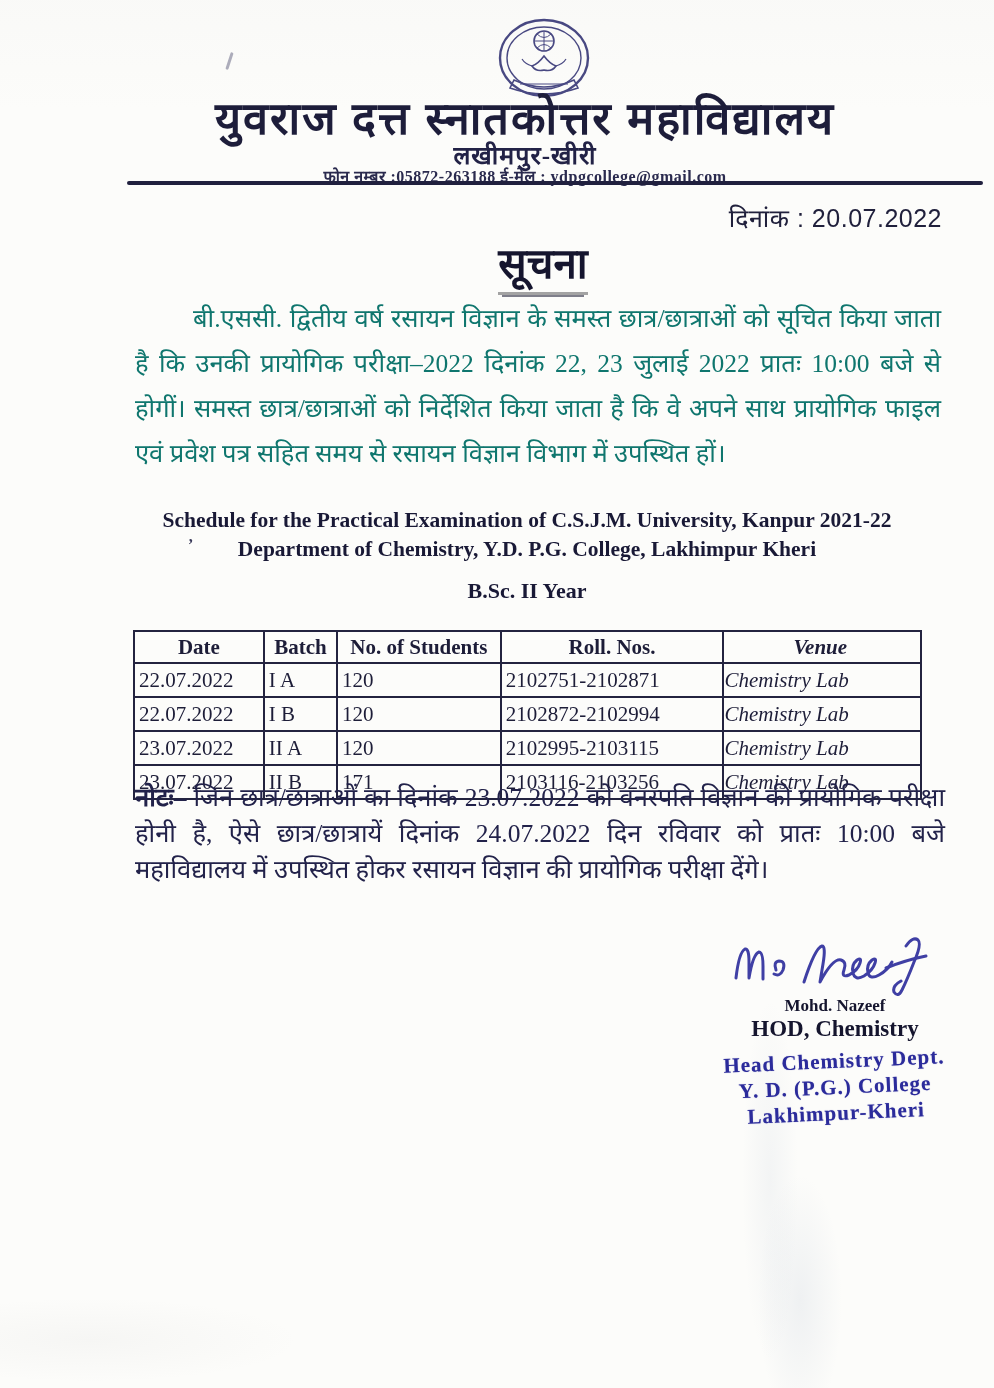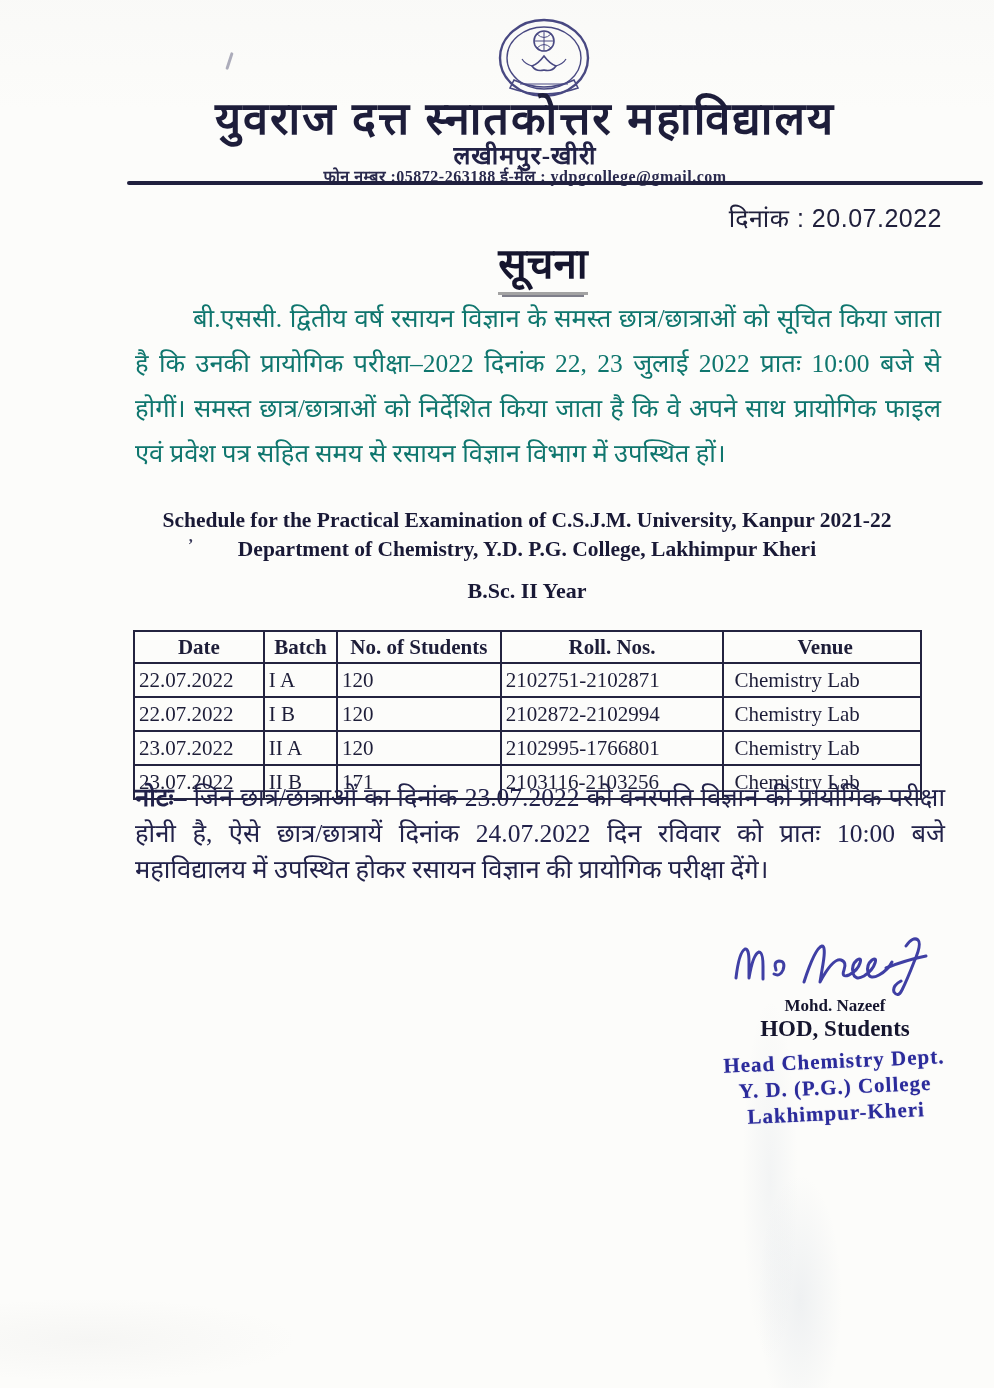--- a/index.html
+++ b/index.html
@@ -88,21 +88,21 @@
   .sched-table-wrap{position:absolute;left:133px;top:630px;width:789px;}
   table{border-collapse:collapse;width:100%;table-layout:fixed;}
   th,td{
     border:2px solid #23233f;
     font-size:21px;color:#1d1d38;
     vertical-align:middle;
     padding:2px 4px;height:28px;
     overflow:hidden;white-space:nowrap;
   }
   th{font-weight:bold;height:26px;}
-  td.venue, th.venue{text-align:left;padding-left:10px;}
+  td.venue, th.venue{text-align:left;padding-left:0;font-style:italic;}
 
   
   .note-para{
     position:absolute;left:135px;top:780px;width:810px;
     font-size:25.5px;line-height:36px;color:#22224a;
     text-align:justify;
   }
   .note-label{font-weight:bold;margin-top:44px;}
 
   
@@ -190,21 +190,21 @@
           <td>22.07.2022</td>
           <td>I B</td>
           <td>120</td>
           <td>2102872-2102994</td>
           <td class="venue">Chemistry Lab</td>
         </tr>
         <tr>
           <td>23.07.2022</td>
           <td>II A</td>
           <td>120</td>
-          <td>2102995-1766801</td>
+          <td>2102995-2103115</td>
           <td class="venue">Chemistry Lab</td>
         </tr>
         <tr>
           <td>23.07.2022</td>
           <td>II B</td>
           <td>171</td>
           <td>2103116-2103256</td>
           <td class="venue">Chemistry Lab</td>
         </tr>
       </tbody>
@@ -221,21 +221,21 @@
 
         <path d="M56,38 Q53,30 59,29 Q66,29 63,38 Q60,45 54,42"></path>
 
         <path d="M84,50 Q95,16 102,14 Q106,14 103,32 L100,50 Q113,26 121,28 Q127,30 124,38 Q121,46 129,43 Q138,38 140,31 Q142,25 137,28 Q131,33 133,41 Q135,49 144,44 Q153,38 155,31 Q157,25 152,28 Q146,33 148,41 Q150,48 159,43 Q168,38 172,30"></path>
 
         <path d="M186,14 Q193,4 198,8 Q202,12 194,30 Q187,48 182,58 Q178,66 174,60 Q172,54 181,49"></path>
         <path d="M166,36 Q186,28 206,24"></path>
       </g>
     </svg>
     <div class="sig-name">Mohd. Nazeef</div>
-    <div class="sig-role">HOD, Students</div>
+    <div class="sig-role">HOD, Chemistry</div>
     <div class="stamp">
       <div>Head Chemistry Dept.</div>
       <div>Y. D. (P.G.) College</div>
       <div>Lakhimpur-Kheri</div>
     </div>
   </div>
 
 </div>
 
 </body></html>

